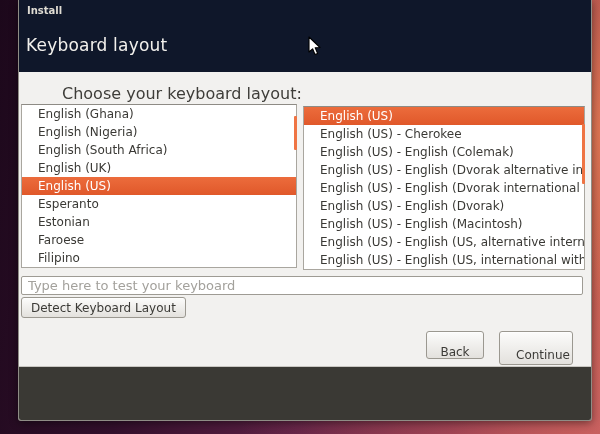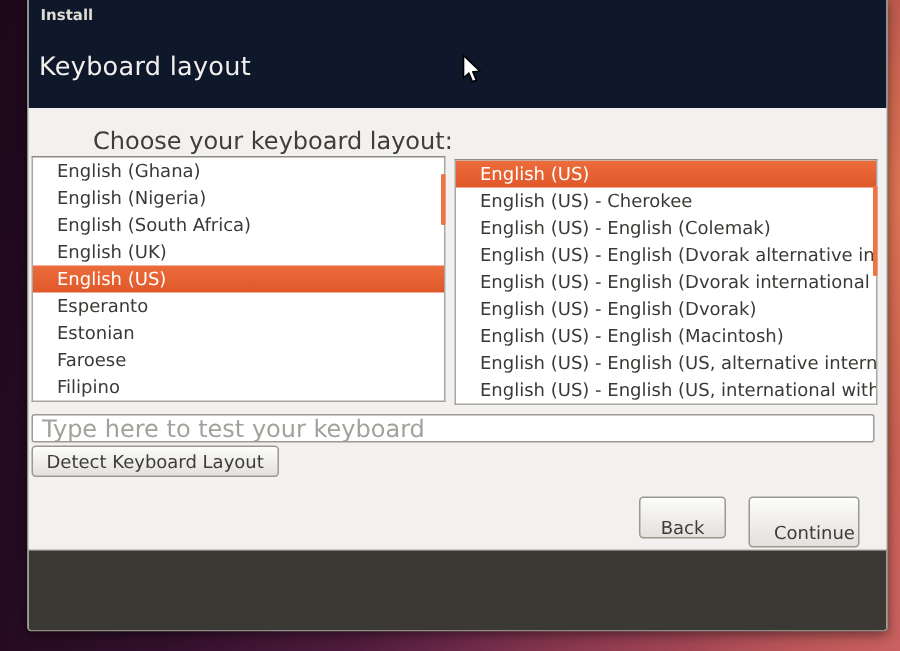--- a/index.html
+++ b/index.html
@@ -47,21 +47,21 @@
   .right-list{left:284px;top:34px;width:280px;height:162px;}
   .vscroll-thumb{
     position:absolute;width:3px;background:#ef7443;border-radius:1px;z-index:3;
   }
   .left-thumb{left:275px;top:44px;height:34px;}
   .right-thumb{left:563px;top:52px;height:60px;}
   .test-input{
     position:absolute;left:2px;top:204px;width:548px;height:17px;
     border:1px solid #9e9b94;border-radius:2px;background:#fff;
     font-family:"DejaVu Sans","Liberation Sans",sans-serif;
-    font-size:16px;color:#000000;padding:0 6px;outline:none;
+    font-size:13px;color:#000000;padding:0 6px;outline:none;
   }
   .test-input::placeholder{color:#a3a19c;opacity:1;}
   .btn{
     position:absolute;height:21px;
     background:linear-gradient(#fcfcfb,#e3e1dd);
     border:1px solid #9b9890;border-radius:3px;
     font-family:"DejaVu Sans","Liberation Sans",sans-serif;
     font-size:12px;color:#3c3b37;padding:0 9px;
     box-shadow:inset 0 1px 0 rgba(255,255,255,.7);
     cursor:default;

